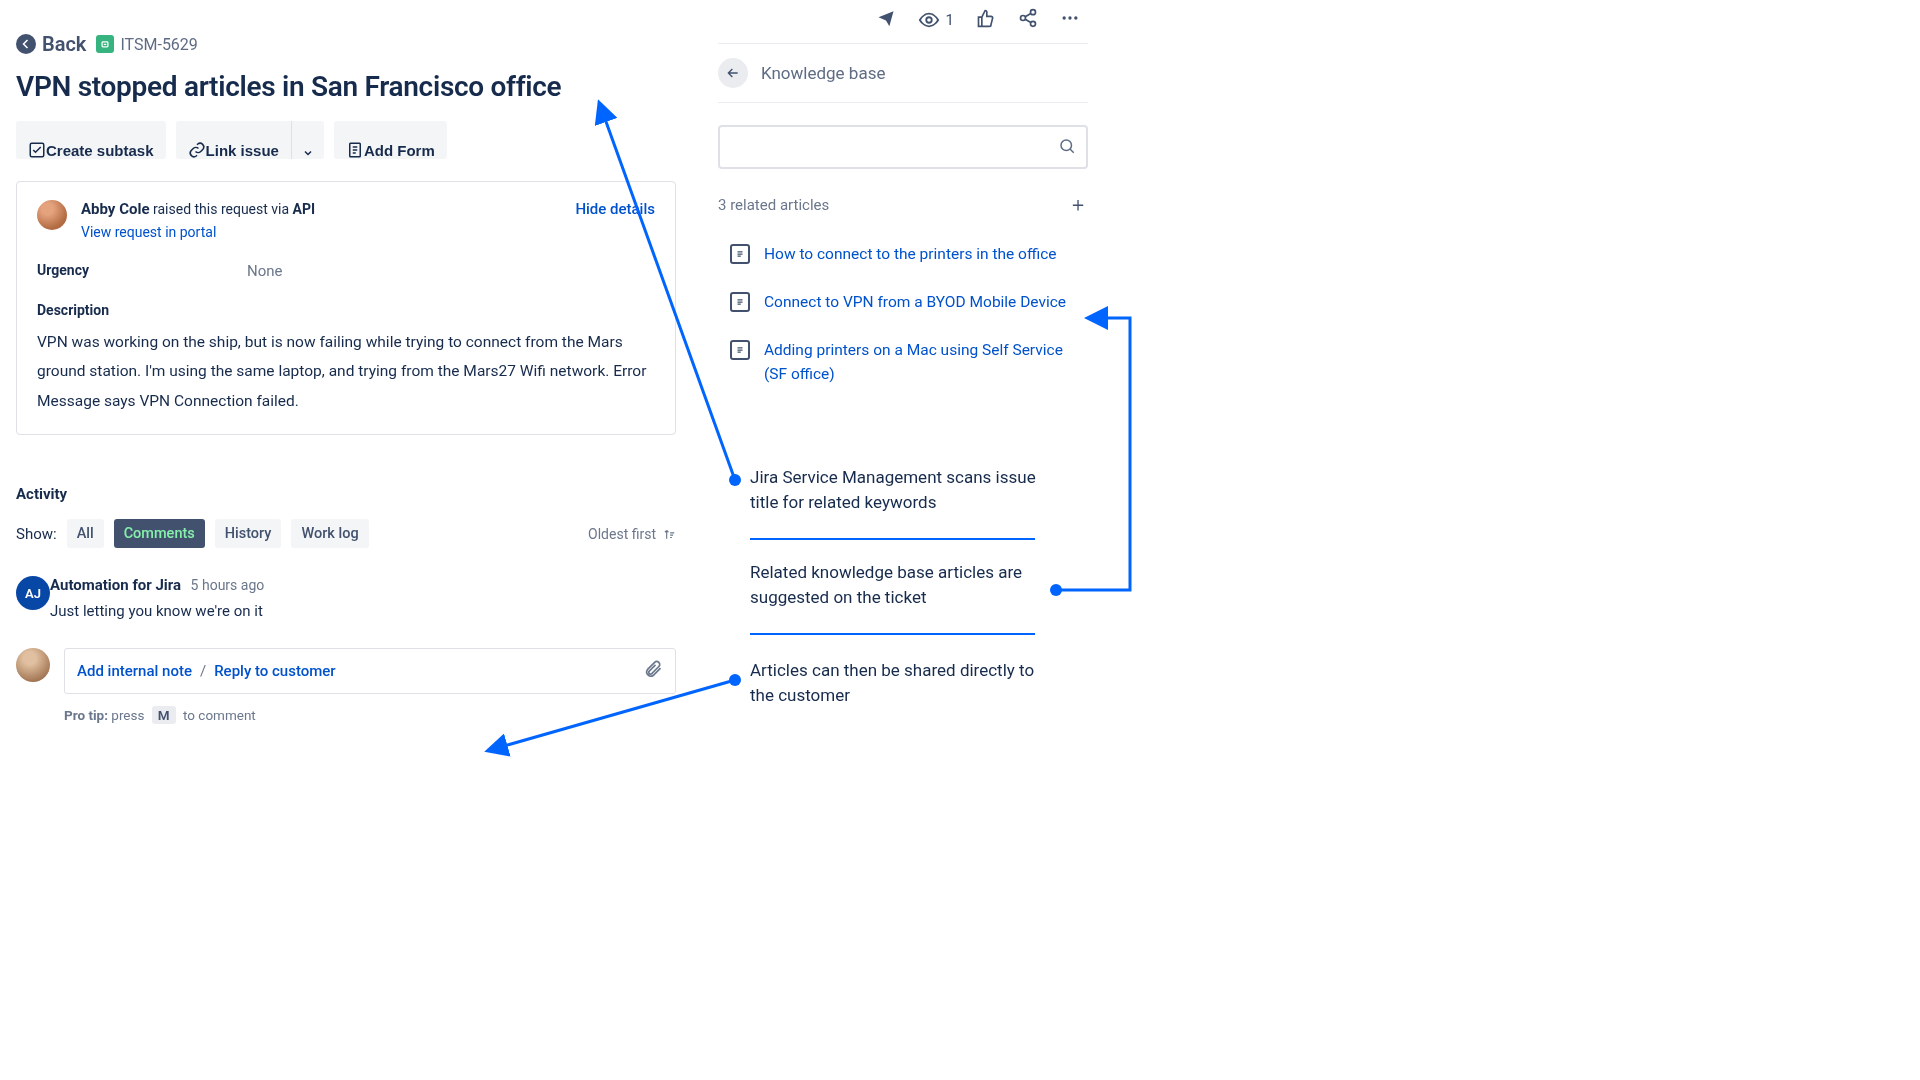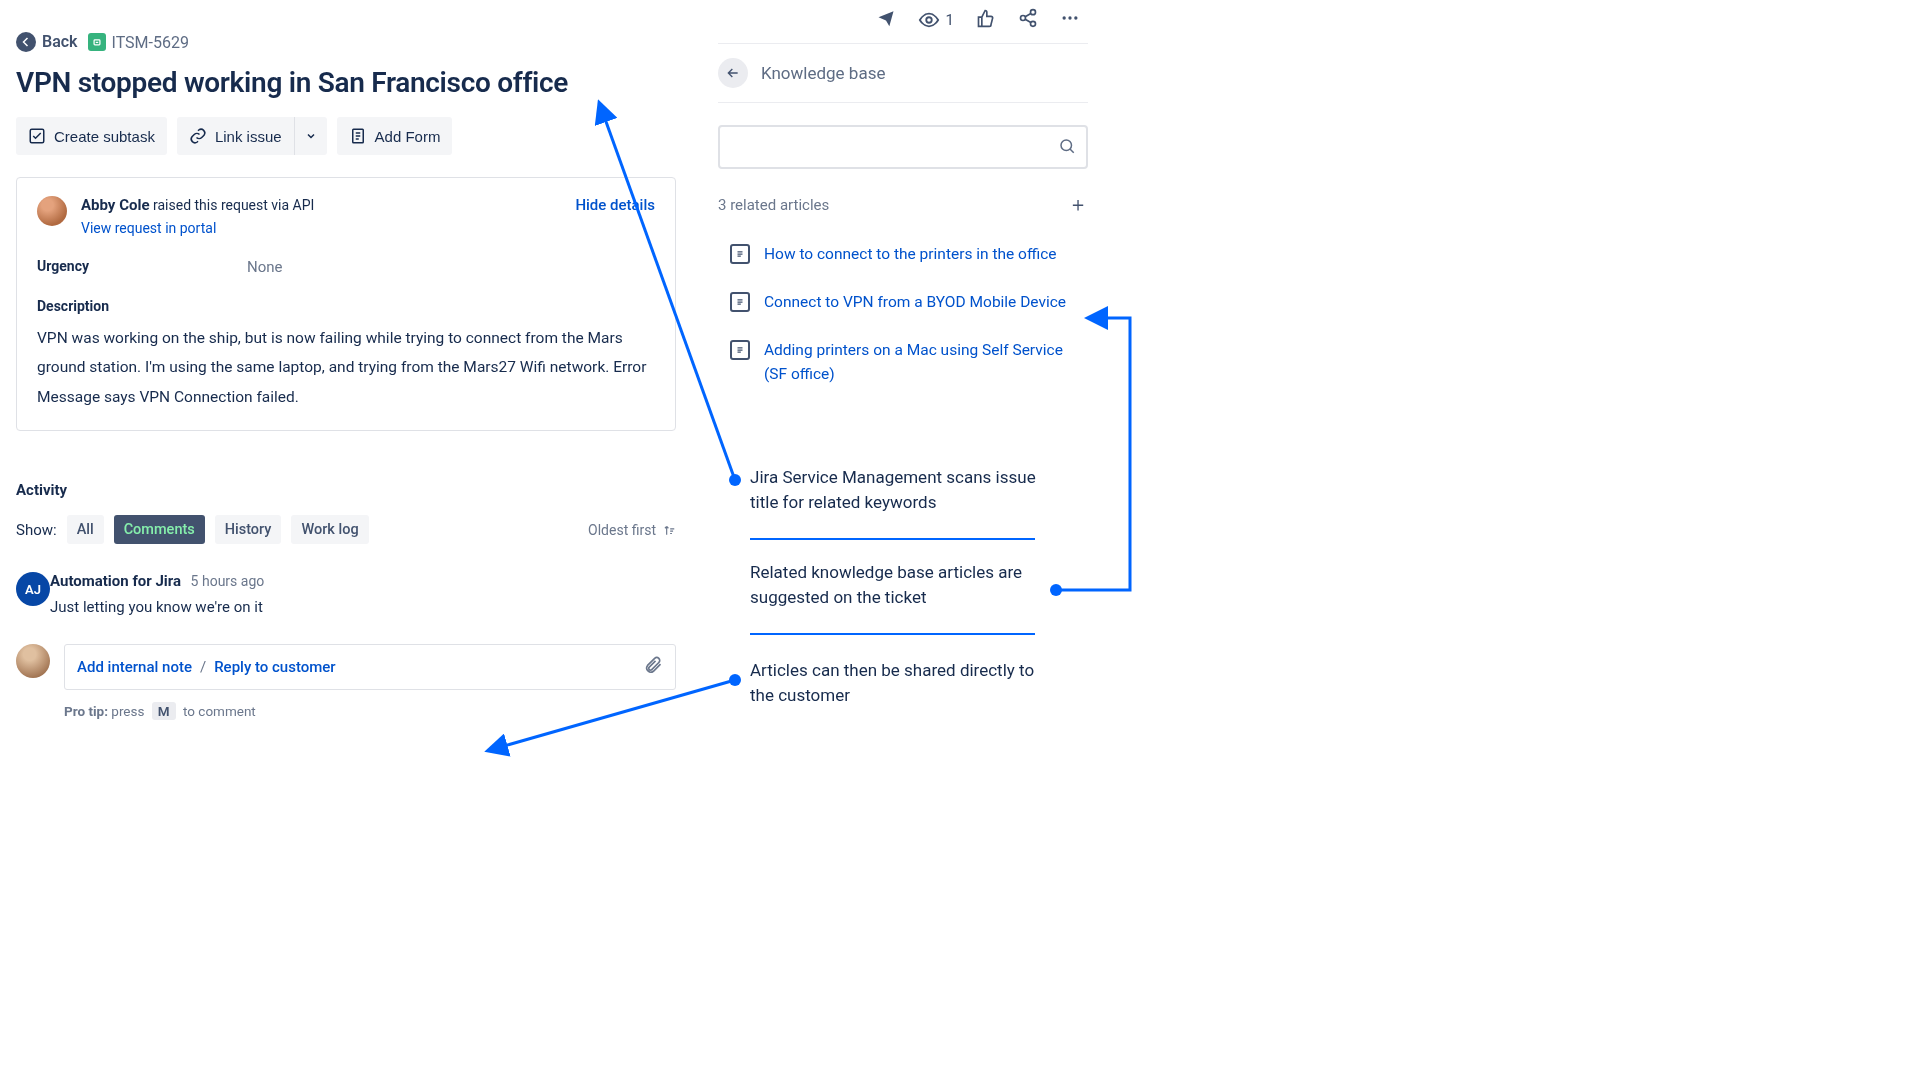--- a/index.html
+++ b/index.html
@@ -26,54 +26,54 @@
   }
   .right-col {
     position: absolute;
     left: 718px;
     top: 0;
     width: 370px;
   }
 
   
   .back-row { display: flex; align-items: center; gap: 10px; margin-top: 22px; }
-  .back-link { display: inline-flex; align-items: flex-start; gap: 6px; color: #42526E; font-weight: 600; font-size: 16px; cursor: pointer; }
+  .back-link { display: inline-flex; align-items: center; gap: 6px; color: #42526E; font-weight: 600; font-size: 20px; cursor: pointer; }
   .back-arrow-circle {
     width: 20px; height: 20px; border-radius: 50%; background:#42526E; color:#fff;
     display:inline-flex; align-items:center; justify-content:center; font-size:14px;
   }
   .issue-badge { display:inline-flex; align-items:center; gap:6px; color:#5E6C84; font-size:16px; }
   .issue-icon { width:18px; height:18px; background:#36B37E; border-radius:3px; display:inline-flex; align-items:center; justify-content:center; color:#fff; font-size:12px; }
 
   .issue-title { font-size: 28px; font-weight: 600; margin-top: 14px; letter-spacing: -0.3px; }
 
   
   .action-row { display:flex; gap:10px; margin-top:18px; align-items:center; }
   .btn {
     background:#F4F5F7; border:none; border-radius:3px; height:38px;
-    padding:0 12px; display:inline-flex; align-items:center; gap:8px;
-    font-size:15px; color:#172B4D; font-weight:400; cursor:pointer;
+    padding:0 12px; display:inline-flex; align-items:flex-end; gap:0;
+    font-size:15px; color:#172B4D; font-weight:700; cursor:pointer;
   }
   .btn-split { display:inline-flex; }
   .btn-split .btn:first-child { border-top-right-radius:0; border-bottom-right-radius:0; }
   .btn-split .btn.caret { border-top-left-radius:0; border-bottom-left-radius:0; border-left:1px solid #DFE1E6; padding:0 10px; }
 
   
   .details-card {
     border:1px solid #DFE1E6; border-radius:4px; padding:18px 20px; margin-top:22px;
   }
   .requester-row { display:flex; align-items:flex-start; gap:14px; }
   .avatar { width:30px; height:30px; border-radius:50%; background:#de7a47;
     display:inline-flex; align-items:center; justify-content:center; color:#fff; font-weight:600; font-size:12px;
     background: radial-gradient(circle at 35% 30%, #e4a27d 20%, #b16a41 70%);
   }
   .requester-text { flex:1; }
   .requester-name { font-weight:700; font-size:15px; }
   .requester-via { font-weight:400; }
-  .requester-api  { font-weight:400; }
+  .requester-api  { font-weight:700; }
   .hide-details { color:#0052CC; font-weight:500; font-size:15px; cursor:pointer; }
   .portal-link { color:#0052CC; font-size:14px; display:inline-block; margin-top:6px; cursor:pointer; }
 
   .field-row { display:flex; margin-top:22px; font-size:14px; }
   .field-label { width:210px; font-weight:700; }
   .field-value { color:#6B778C; font-size:15px; }
 
   .desc-label { font-weight:700; margin-top:22px; font-size:14px; }
   .desc-body  { margin-top:10px; font-size:15.5px; line-height:1.9; }
 
@@ -153,21 +153,21 @@
         <span class="issue-icon">
           <svg width="10" height="10" viewBox="0 0 24 24" fill="none" stroke="#fff" stroke-width="3">
               <rect x="5" y="7" width="14" height="12" rx="2"></rect>
               <path d="M9 13h6"></path>
             </svg>
         </span>
         <span>ITSM-5629</span>
       </span>
     </div>
 
-    <h1 class="issue-title">VPN stopped working in San Francisco office</h1>
+    <h1 class="issue-title">VPN stopped articles in San Francisco office</h1>
 
     <div class="action-row">
       <button class="btn">
         <svg width="18" height="18" viewBox="0 0 24 24" fill="none" stroke="currentColor" stroke-width="2">
             <rect x="3" y="3" width="18" height="18" rx="2"></rect>
             <path d="M7 12l3 3 7-7"></path>
           </svg>
         <span>Create subtask</span>
       </button>
       <div class="btn-split">

